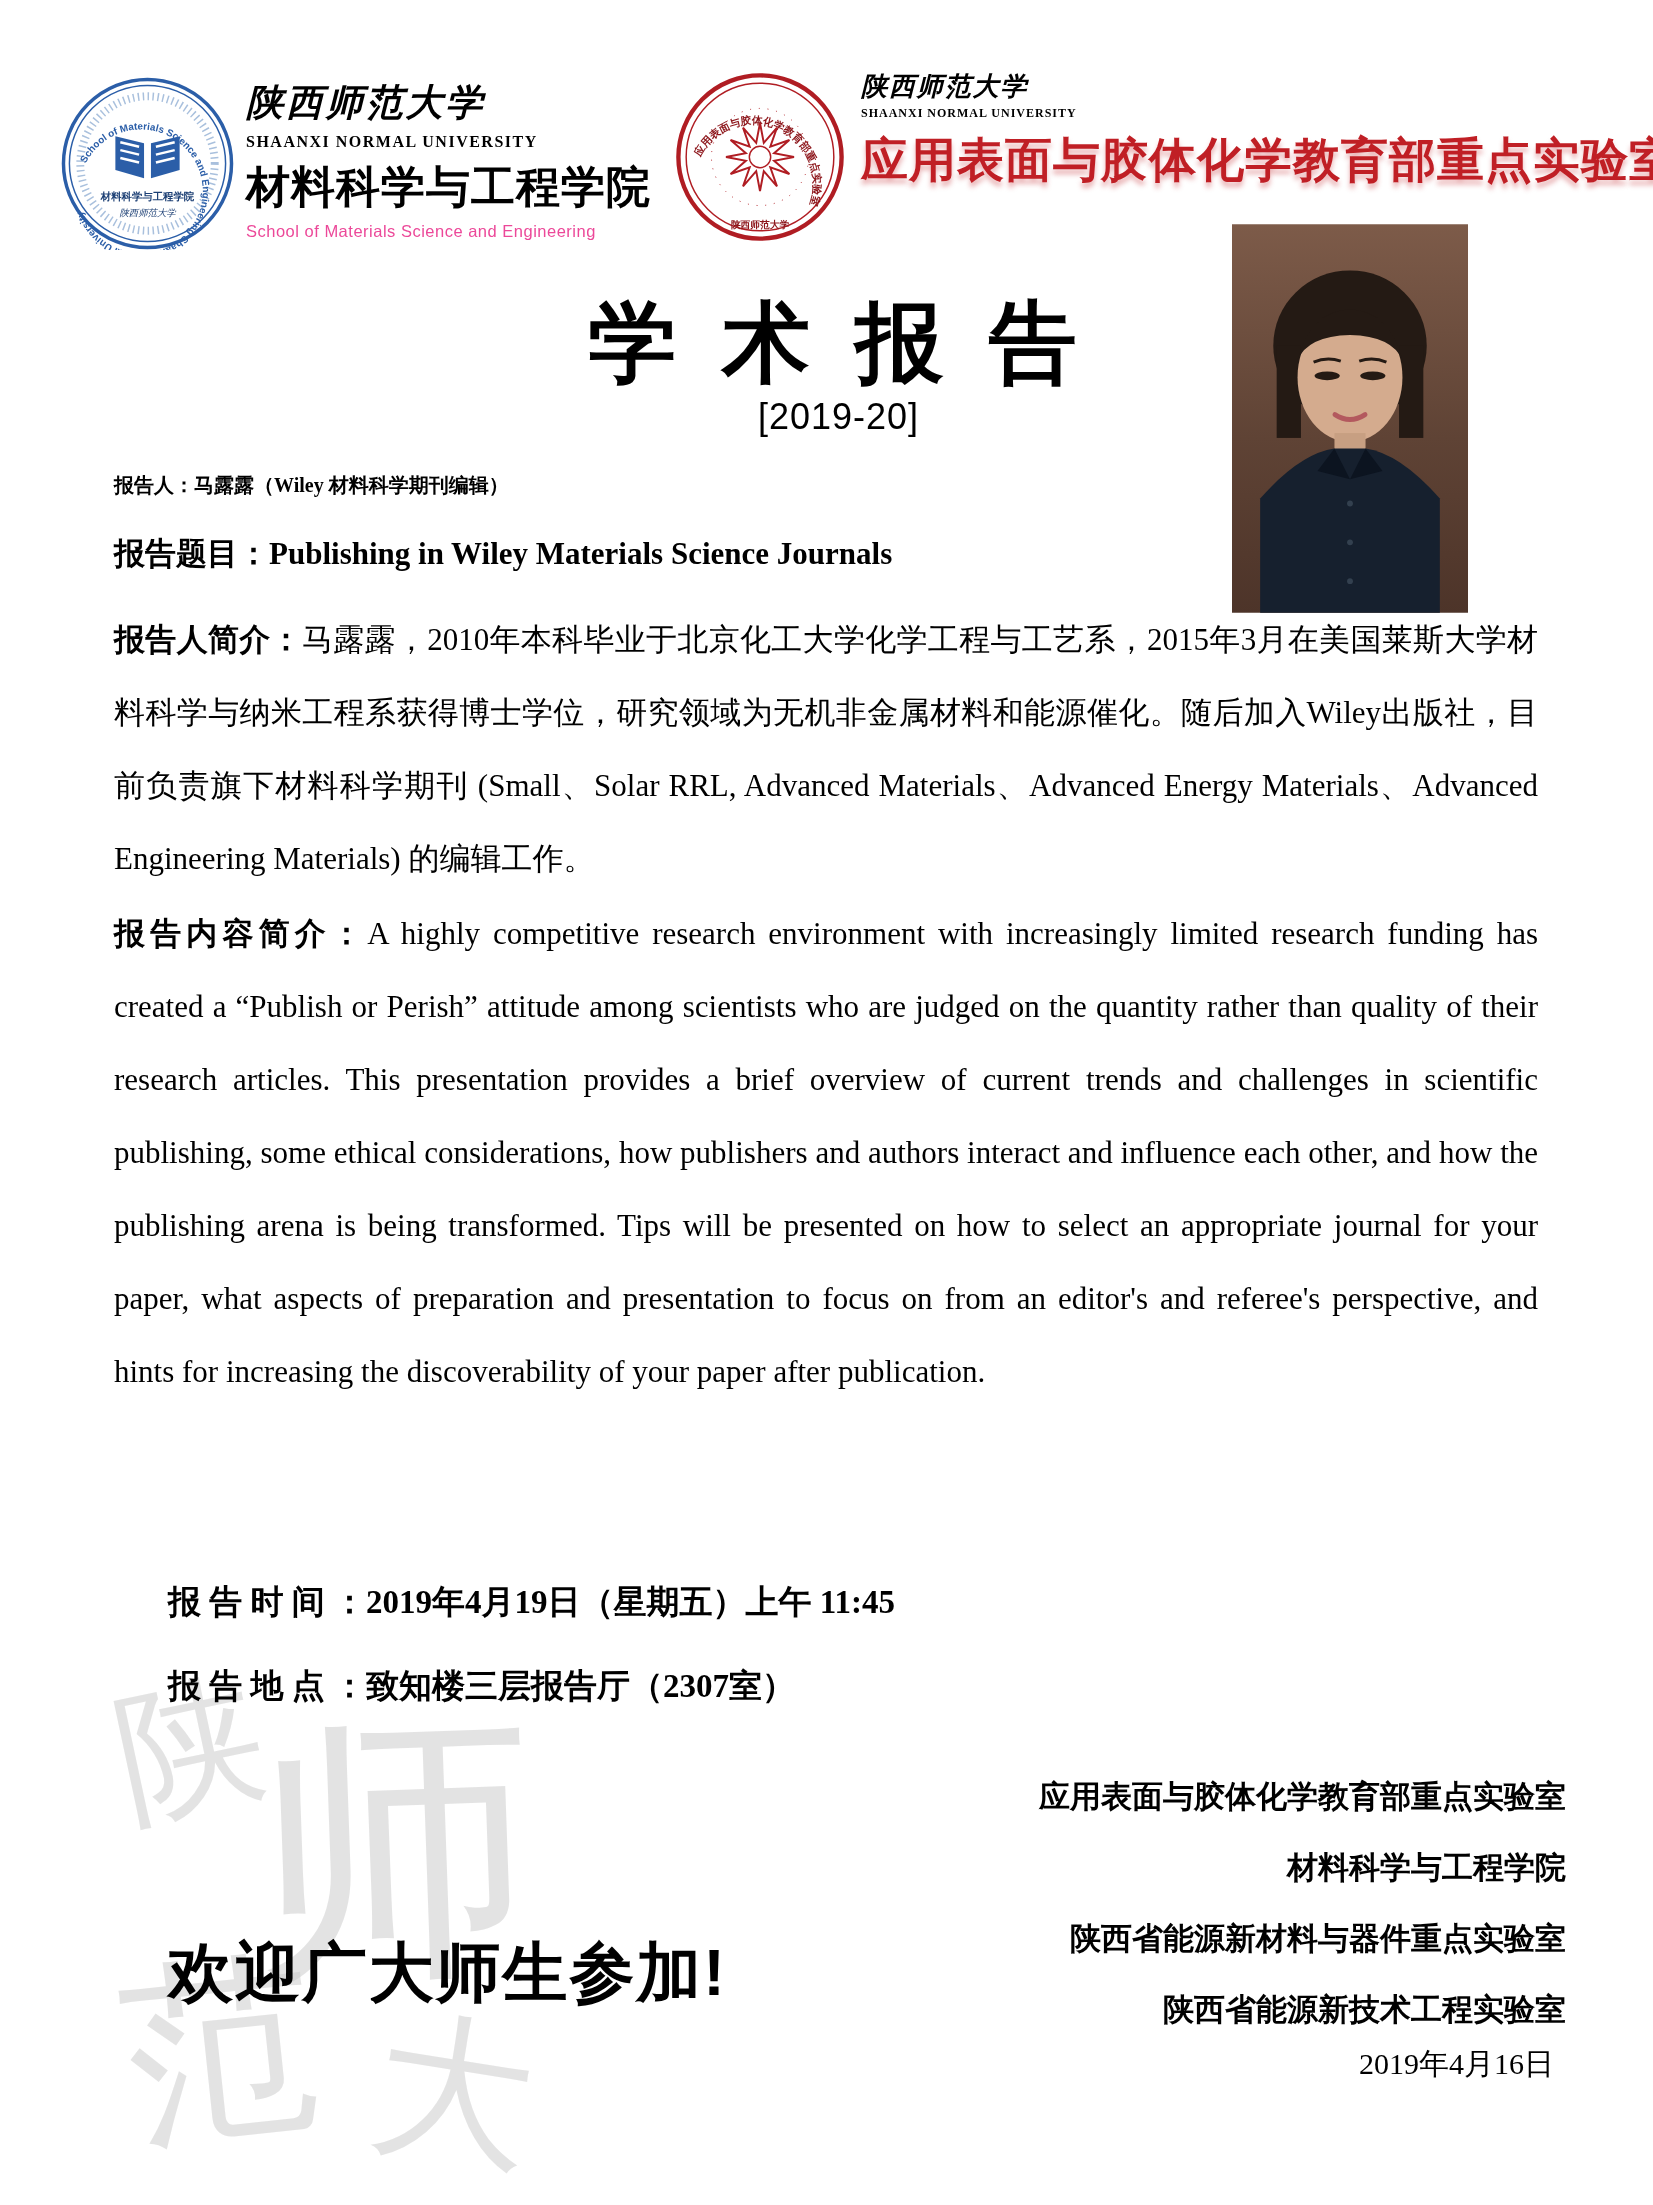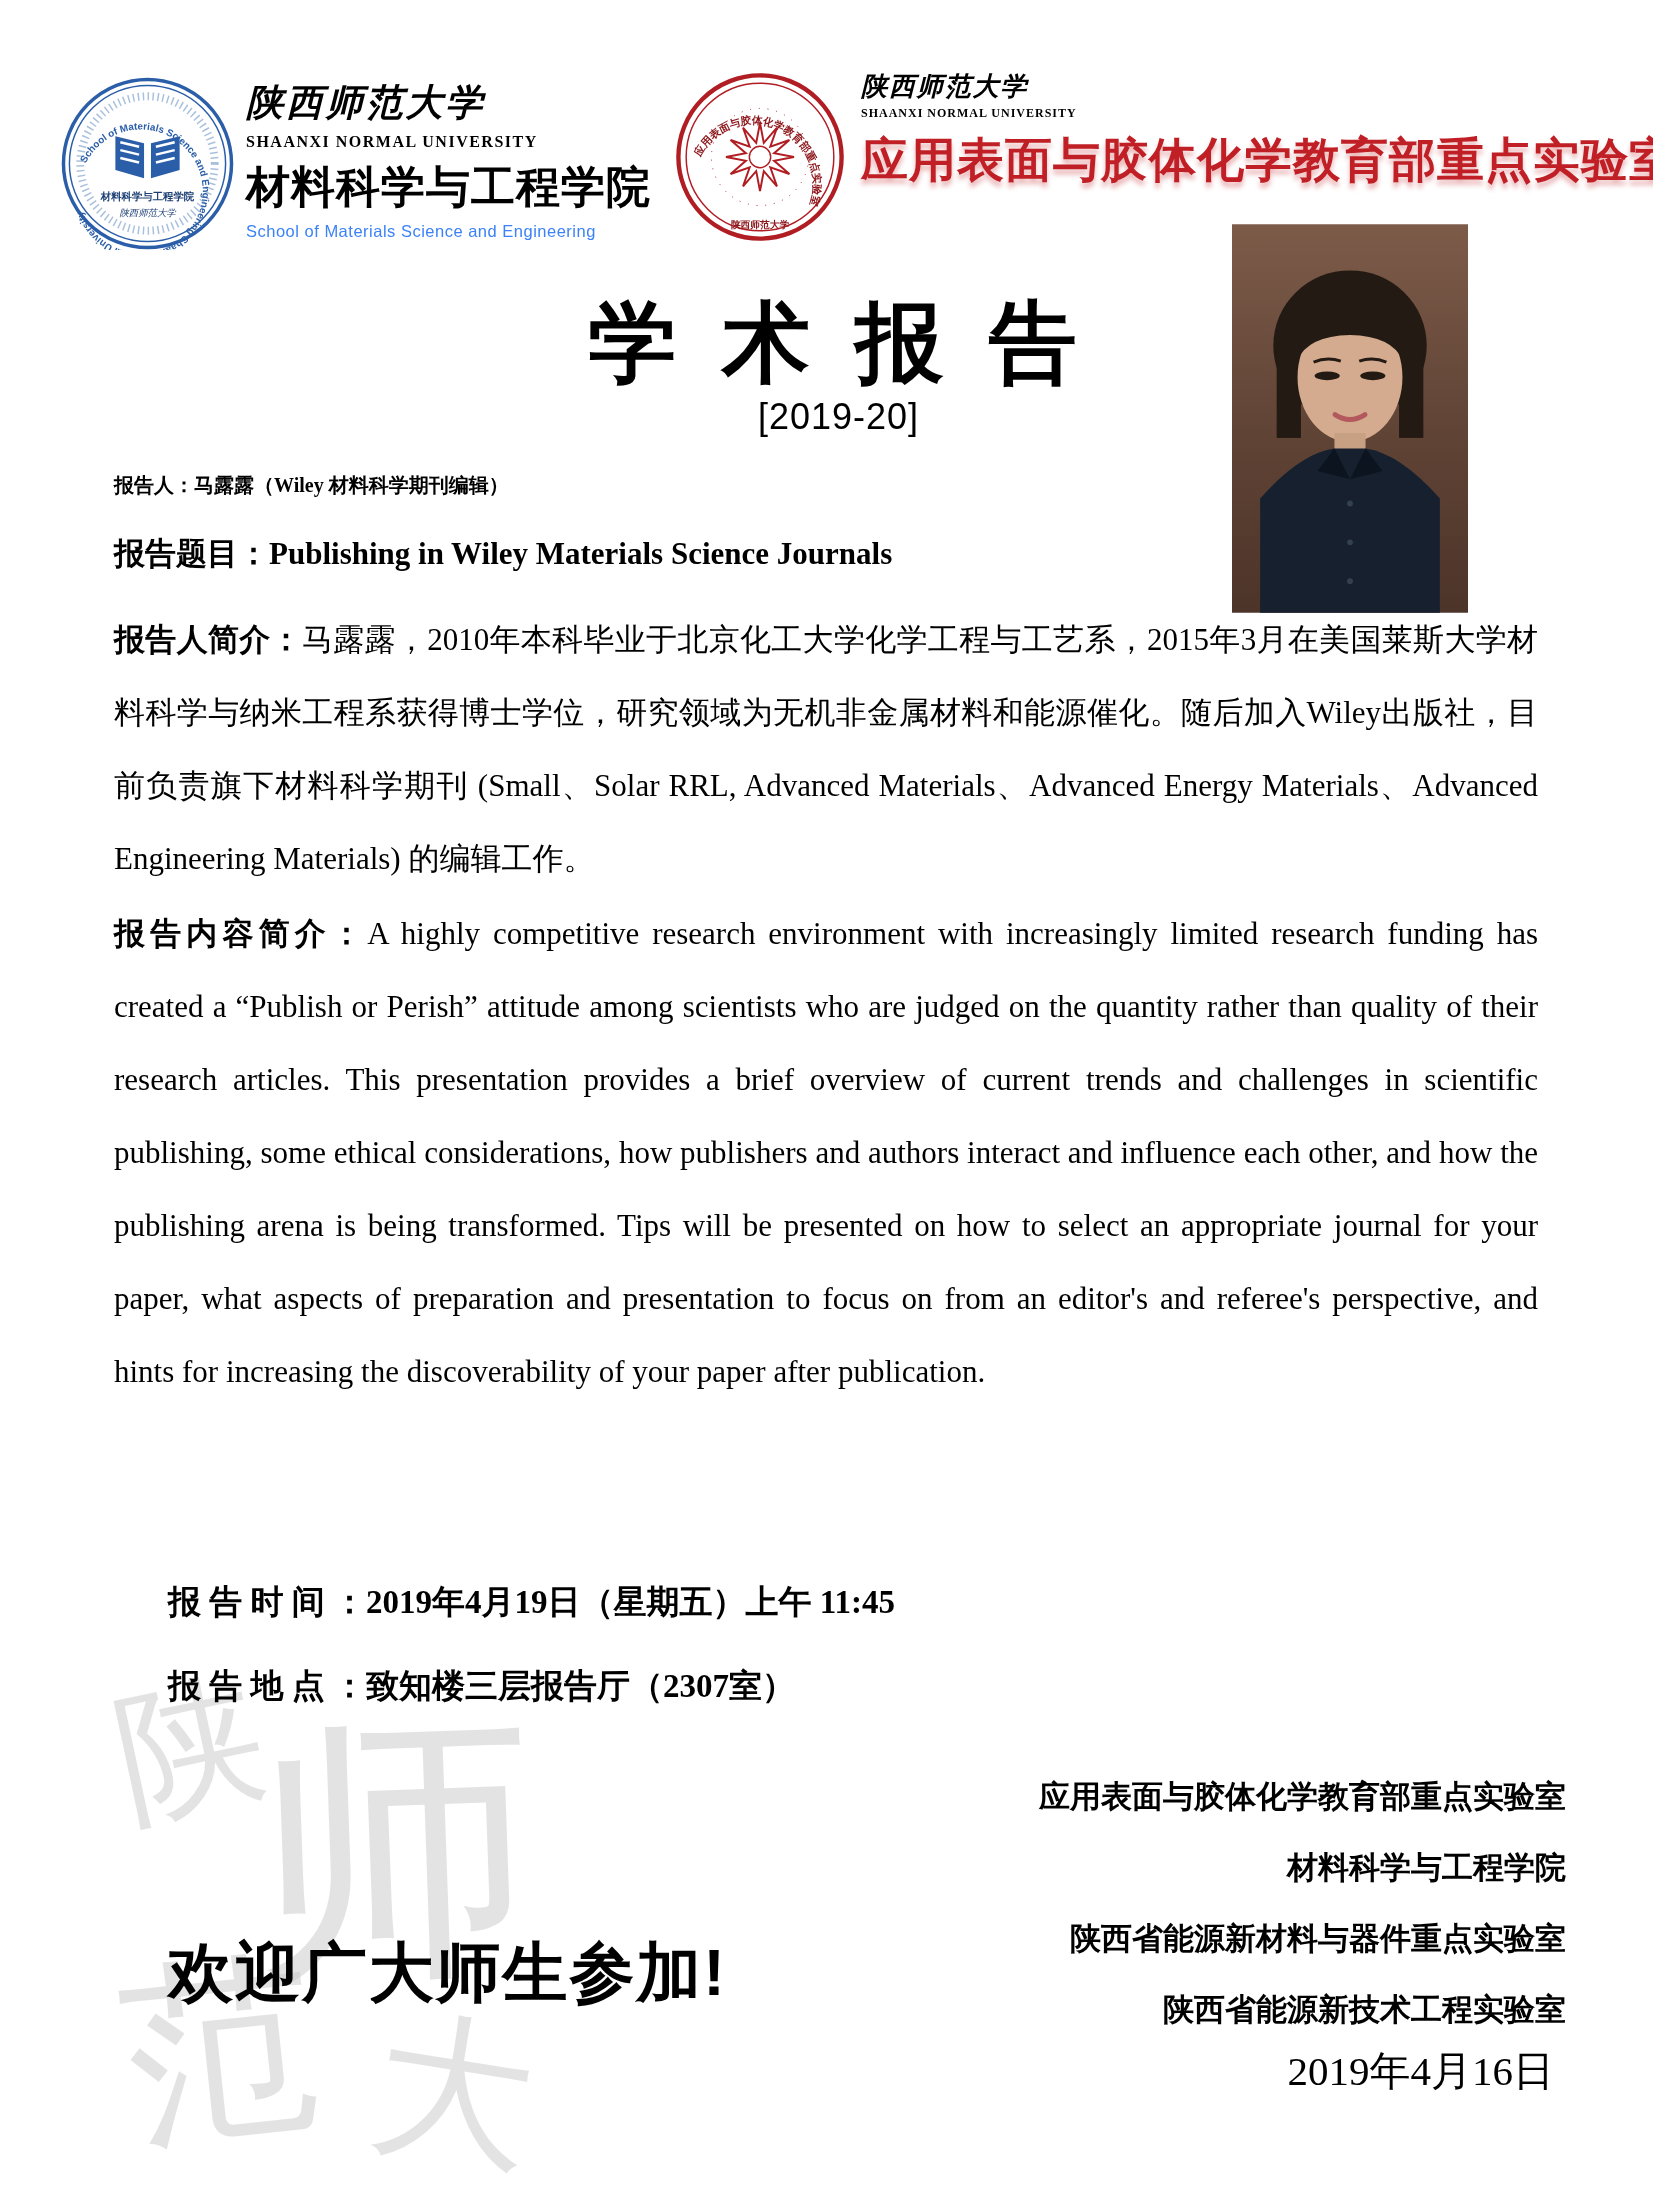--- a/index.html
+++ b/index.html
@@ -16,21 +16,21 @@
   .wm2{left:122px;top:1954px;font-size:194px;transform:rotate(-6deg);}
   .wm3{left:374px;top:2013px;font-size:160px;transform:rotate(9deg);}
   
   .seal{position:absolute;}
   .seal-left{left:61px;top:77px;}
   .seal-right{left:675px;top:72px;}
   .hl-text{position:absolute;left:246px;top:78px;width:379px;z-index:1;}
   .callig{font-size:37px;font-weight:bold;font-style:italic;letter-spacing:2.9px;white-space:nowrap;}
   .uni-en{font-size:16px;font-weight:bold;letter-spacing:1.5px;margin-top:4.9px;white-space:nowrap;}
   .school-cn{font-size:44px;font-weight:900;letter-spacing:1px;margin-top:6.8px;white-space:nowrap;}
-  .school-en{font-size:16.5px;color:#3b82f6;margin-top:5.8px;white-space:nowrap;letter-spacing:0.5px;}
+  .school-en{font-size:16.5px;color:#ec4899;margin-top:5.8px;white-space:nowrap;letter-spacing:0.5px;}
   .hr-text{position:absolute;left:861px;top:69px;width:778px;z-index:1;}
   .callig2{font-size:26px;font-weight:bold;font-style:italic;letter-spacing:1.9px;white-space:nowrap;}
   .uni-en2{font-size:12px;font-weight:bold;letter-spacing:1px;margin-top:1.9px;white-space:nowrap;}
   .lab-cn{font-size:47px;font-weight:900;letter-spacing:1px;margin-top:7.8px;white-space:nowrap;
           color:#c01f25;text-shadow:0 4.9px 5.8px rgba(192,31,37,.35);}
   .lab-en{font-size:19.4px;font-weight:bold;margin-top:6.8px;white-space:nowrap;}
   
   .photo{position:absolute;left:1232px;top:224px;width:236px;height:389px;z-index:1;}
   
   .title{position:absolute;left:0;top:284px;width:1677px;text-align:center;
@@ -48,21 +48,21 @@
   .para .lbl{font-weight:bold;}
   .sched{position:absolute;left:168px;font-size:33px;font-weight:bold;white-space:nowrap;z-index:1;}
   .time{top:1580px;}
   .place{top:1664px;}
   
   .welcome{position:absolute;left:168px;top:1929px;font-size:65px;font-weight:bold;
            letter-spacing:1.9px;white-space:nowrap;z-index:2;
            font-family:"Liberation Sans","DejaVu Sans",sans-serif;}
   .hosts{position:absolute;right:88px;top:1761px;text-align:right;font-size:31px;
          font-weight:bold;line-height:71px;white-space:nowrap;z-index:1;}
-  .issue-date{position:absolute;right:100px;top:2044px;font-size:41px;white-space:nowrap;z-index:1;}
+  .issue-date{position:absolute;right:100px;top:2044px;font-size:30px;white-space:nowrap;z-index:1;}
 </style>
 </head>
 <body>
 
 <div class="page">
 
   <span class="wm wm0">陕</span>
   <span class="wm wm1">师</span>
   <span class="wm wm2">范</span>
   <span class="wm wm3">大</span>

